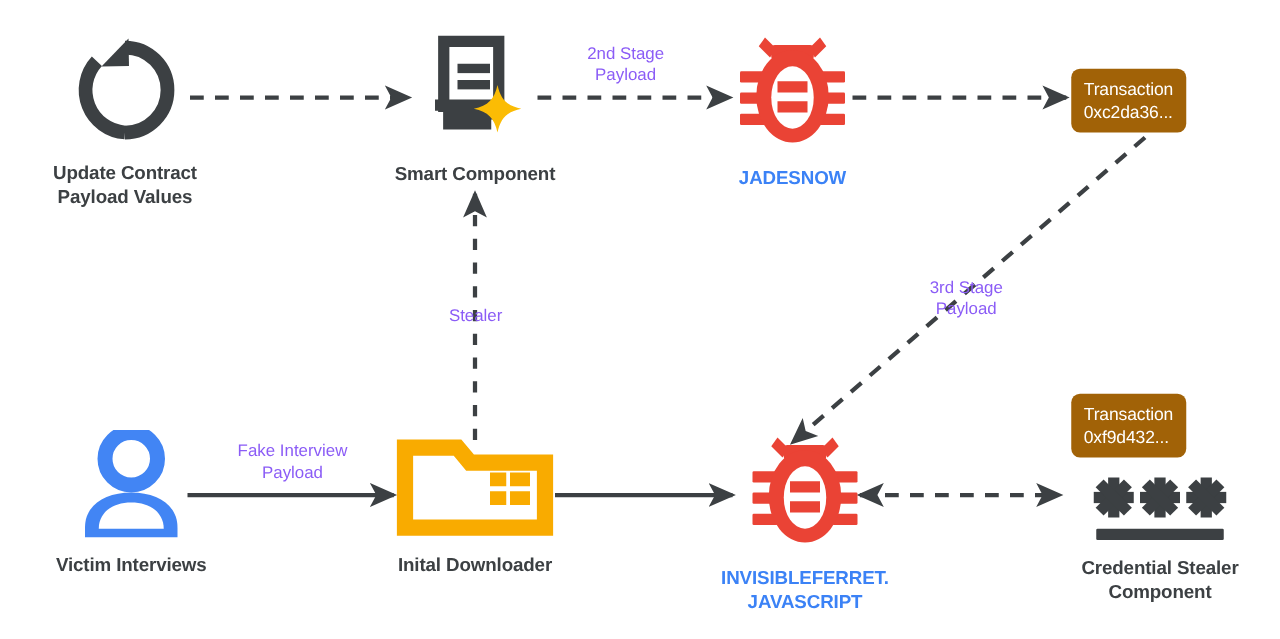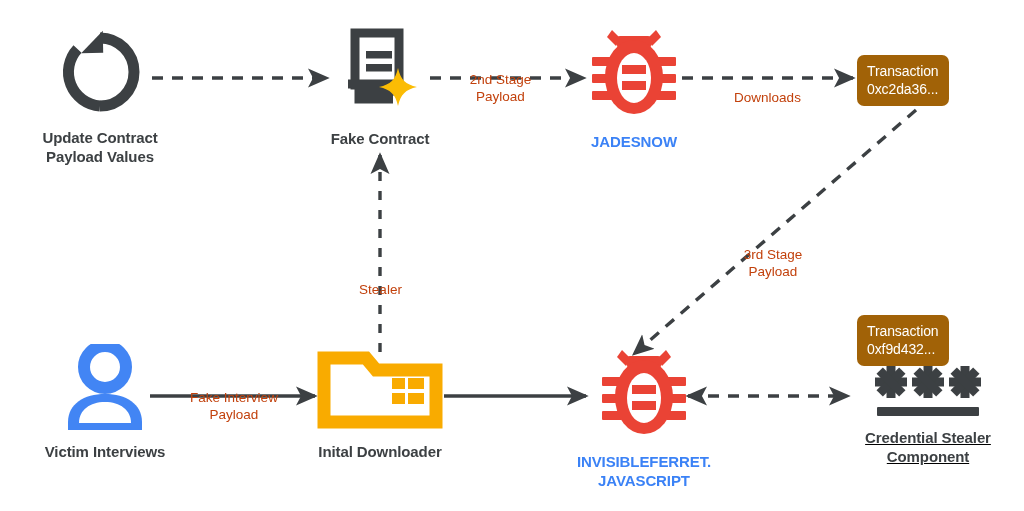--- a/index.html
+++ b/index.html
@@ -45,23 +45,22 @@
   .node-label.red {
     color: #3b82f6;
   }
   .edge-label {
     position: absolute;
     text-align: center;
     font-family: "Liberation Sans", sans-serif;
     font-size: 13.5px;
     font-weight: normal;
     line-height: 1.28;
-    color: #c2410c;
+    color: #8b5cf6;
     white-space: pre-line;
-    margin-top: 37px;
   }
   .chip {
     position: absolute;
     background: #a16207;
     border-radius: 7px;
     padding: 7px 10px 8px 10px;
     color: #FFFFFF;
     font-family: "Liberation Sans", sans-serif;
     font-size: 14px;
     line-height: 1.3;
@@ -97,23 +96,22 @@
     <line x1="150" y1="396" x2="315" y2="396" stroke="#3C4043" stroke-width="3.4" marker-end="url(#ah)"></line>
 
     <line x1="444" y1="396" x2="586" y2="396" stroke="#3C4043" stroke-width="3.4" marker-end="url(#ah)"></line>
 
     <line x1="688" y1="396" x2="848" y2="396" stroke="#3C4043" stroke-width="3.4" stroke-dasharray="11 9" marker-end="url(#ah)" marker-start="url(#ah-start)"></line>
   </svg>
 
   <div class="edge-label" style="left:443px; top:34px; width:115px;">2nd Stage
 Payload</div>
 
-  <div class="edge-label" style="left:700px; top:52px; width:135px;">Downloads</div>
-
-  <div class="edge-label" style="left:714px; top:209px; width:118px;">3rd Stage
+
+  <div class="edge-label" style="left:714px; top:221px; width:118px;">3rd Stage
 Payload</div>
 
   <div class="edge-label" style="left:328px; top:244px; width:105px;">Stealer</div>
 
   <div class="edge-label" style="left:167px; top:352px; width:134px;">Fake Interview
 Payload</div>
 
   <div class="node" style="left:24px; top:28px; width:152px;">
     <div class="node-icon">
       <svg width="88" height="88" viewBox="0 0 88 88" xmlns="http://www.w3.org/2000/svg">
@@ -134,21 +132,21 @@
         <path d="M20 6 L64 6 L64 58 L20 58 Z" fill="none" stroke="#3C4043" stroke-width="9"></path>
 
         <rect x="31" y="24" width="26" height="7.5" fill="#3C4043"></rect>
         <rect x="31" y="37" width="26" height="7.5" fill="#3C4043"></rect>
 
         <path d="M13 57 L58 57 L58 64 L24 64 L24 72 L58 72" fill="none" stroke="#3C4043" stroke-width="9" stroke-linejoin="miter"></path>
 
         <path d="M63 41 C65.5 52.5 70.5 57.5 82 60 C70.5 62.5 65.5 67.5 63 79 C60.5 67.5 55.5 62.5 44 60 C55.5 57.5 60.5 52.5 63 41 Z" fill="#FBBC04"></path>
       </svg>
     </div>
-    <div class="node-label">Fake Contract</div>
+    <div class="node-label">Smart Component</div>
   </div>
 
   <div class="node" style="left:572px; top:24px; width:124px;">
     <div class="node-icon">
       <svg width="92" height="96" viewBox="0 0 92 96" xmlns="http://www.w3.org/2000/svg">
         <g fill="#EA4335">
 
           <path d="M24 6 L33 15 L28 22 L19 13 Z"></path>
           <path d="M68 6 L59 15 L64 22 L73 13 Z"></path>
 
@@ -219,21 +217,21 @@
         </g>
         <ellipse cx="46" cy="54" rx="17" ry="25" fill="#FFFFFF"></ellipse>
         <rect x="34" y="41" width="24" height="9" fill="#EA4335"></rect>
         <rect x="34" y="57" width="24" height="9" fill="#EA4335"></rect>
       </svg>
     </div>
     <div class="node-label red">INVISIBLEFERRET.
 JAVASCRIPT</div>
   </div>
 
-  <div class="node" style="left:845px; top:362px; width:166px;text-decoration:underline;">
+  <div class="node" style="left:845px; top:378px; width:166px;">
     <div class="node-icon">
       <svg width="118" height="54" viewBox="0 0 118 54" xmlns="http://www.w3.org/2000/svg">
         <g fill="#3C4043">
           <g transform="translate(22,20)">
             <rect x="-4.5" y="-16" width="9" height="32"></rect>
             <rect x="-16" y="-4.5" width="32" height="9"></rect>
             <rect x="-4.5" y="-16" width="9" height="32" transform="rotate(45)"></rect>
             <rect x="-16" y="-4.5" width="32" height="9" transform="rotate(45)"></rect>
           </g>
           <g transform="translate(59,20)">

